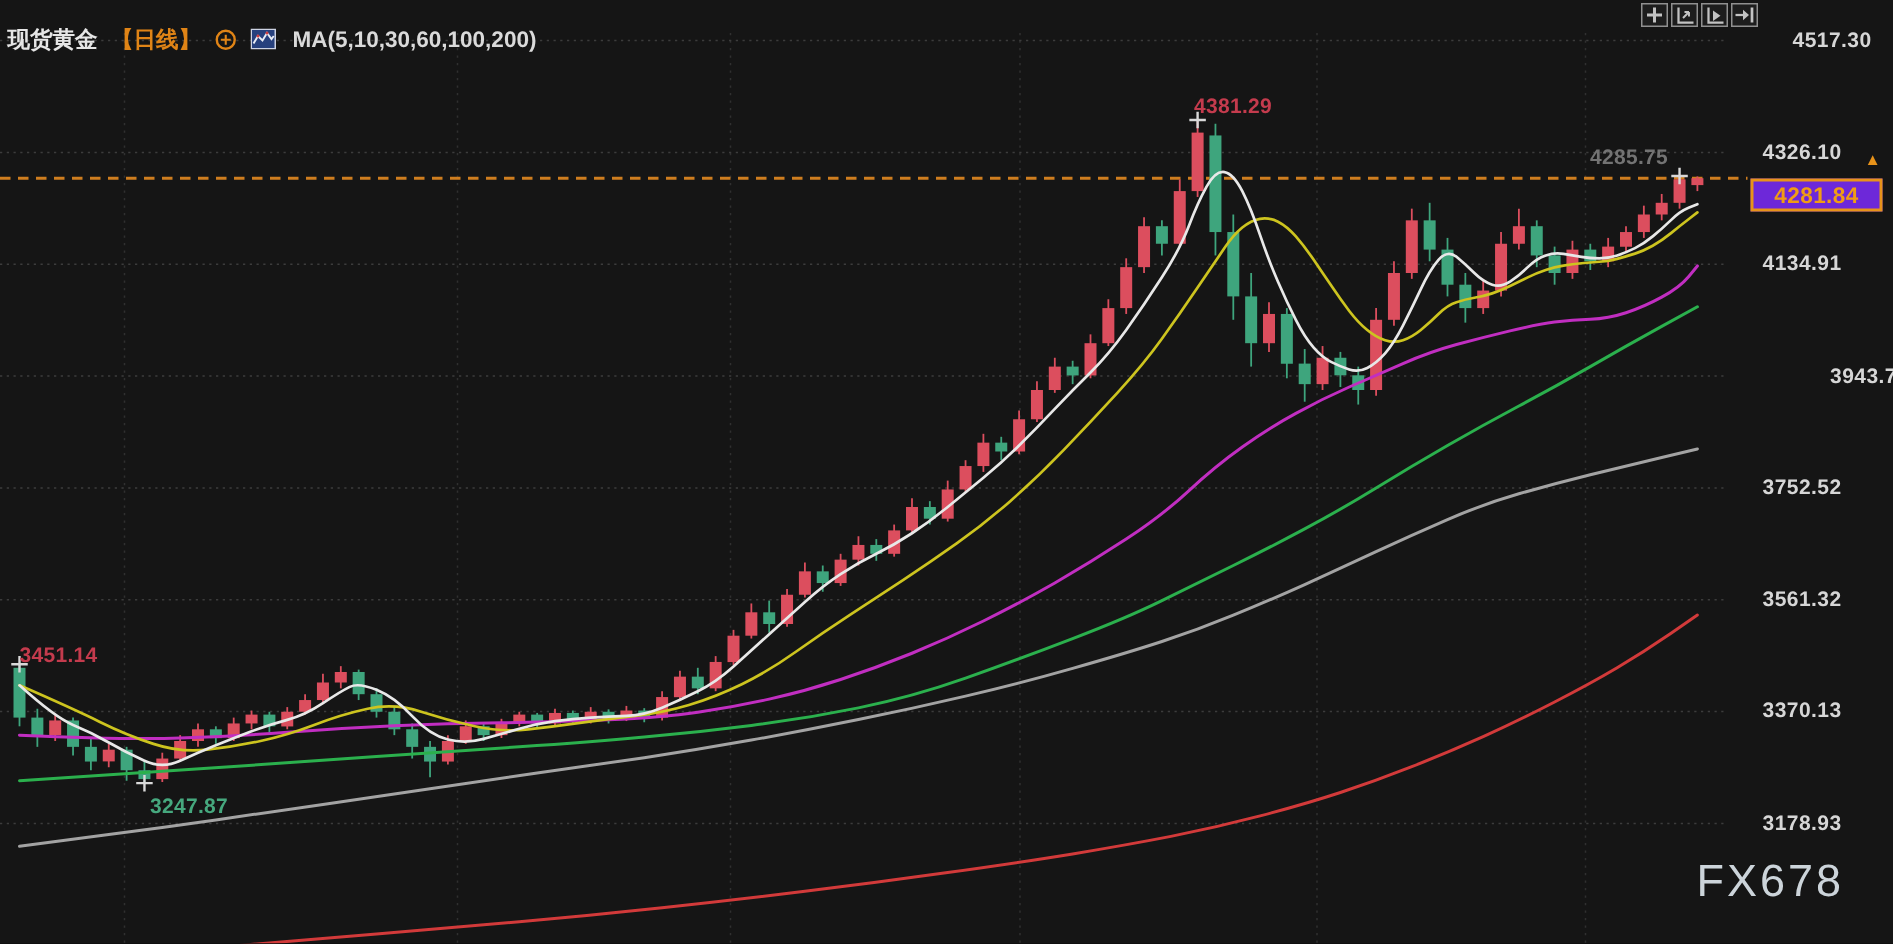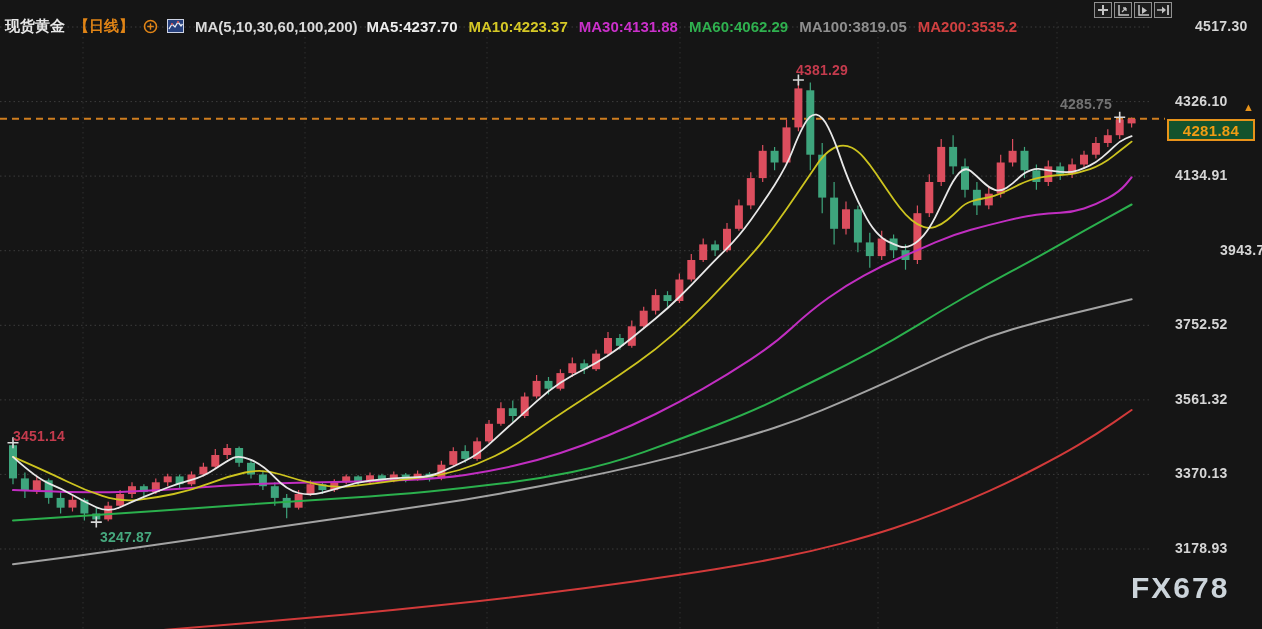--- a/index.html
+++ b/index.html
@@ -26,31 +26,31 @@
     width:18px;height:16px;border:1px solid #909090;background:#1d1d1d;
     display:flex;align-items:center;justify-content:center;cursor:pointer;box-sizing:border-box;
   }
   
   .axis-label{
     position:absolute;left:1175px;width:80px;font-size:14px;font-weight:bold;
     color:#d6d6d6;letter-spacing:0.3px;
   }
   #price-tag{
     position:absolute;left:1167px;top:118px;width:88px;height:22px;
-    border:2px solid #e8931a;background:#14532d;color:#f09c14;
+    border:2px solid #e8931a;background:#6d28d9;color:#f09c14;
     font-size:15px;font-weight:bold;display:flex;align-items:center;justify-content:center;
     letter-spacing:0.3px;box-sizing:border-box;
   }
   #price-arrow{position:absolute;left:1243px;top:101px;color:#e8931a;font-size:11px;line-height:11px;}
   
   .annot{position:absolute;font-size:14px;font-weight:bold;letter-spacing:0.2px;}
   
   #watermark{
     position:absolute;left:1131px;top:571px;font-size:30px;color:#ccd4da;
-    letter-spacing:2px;font-weight:bold;
+    letter-spacing:2px;font-weight:normal;
   }
 </style>
 </head>
 <body>
 <div id="app">
 
   <svg id="chart-svg" width="1262" height="629" viewBox="0 0 1262 629">
       <g>
         <line x1="83" y1="22" x2="83" y2="629" stroke="#303030" stroke-width="1" stroke-dasharray="1.5 3.5"></line>
         <line x1="305" y1="22" x2="305" y2="629" stroke="#303030" stroke-width="1" stroke-dasharray="1.5 3.5"></line>
@@ -477,28 +477,20 @@
     </span>
     <span class="icon-btn">
       <svg width="17" height="14" viewBox="0 0 17 14">
         <rect x="0.5" y="0.5" width="16" height="13" fill="#27417e" stroke="#cdd3e4" stroke-width="1"></rect>
         <polyline points="2,10 5,5 8,8 11,3 14,7 15.5,5" fill="none" stroke="#e8ecf5" stroke-width="1.3"></polyline>
         <circle cx="5" cy="5" r="1" fill="#d04040"></circle>
         <circle cx="11" cy="3" r="1" fill="#d04040"></circle>
       </svg>
     </span>
     <span class="ma-group">MA(5,10,30,60,100,200)</span>
-    <span id="ma-values">
-        <span style="color: rgb(236, 236, 236);">MA5:4237.70</span>
-        <span style="color: rgb(213, 200, 38);">MA10:4223.37</span>
-        <span style="color: rgb(203, 48, 203);">MA30:4131.88</span>
-        <span style="color: rgb(47, 177, 79);">MA60:4062.29</span>
-        <span style="color: rgb(142, 142, 142);">MA100:3819.05</span>
-        <span style="color: rgb(208, 64, 64);">MA200:3535.2</span>
-      </span>
   </div>
 
   <div id="toolbar">
     <span class="tool-btn">
       <svg width="14" height="12" viewBox="0 0 14 12">
         <path d="M7 1v10M2 6h10" stroke="#c3c3c3" stroke-width="2"></path>
       </svg>
     </span>
     <span class="tool-btn">
       <svg width="14" height="12" viewBox="0 0 14 12">

